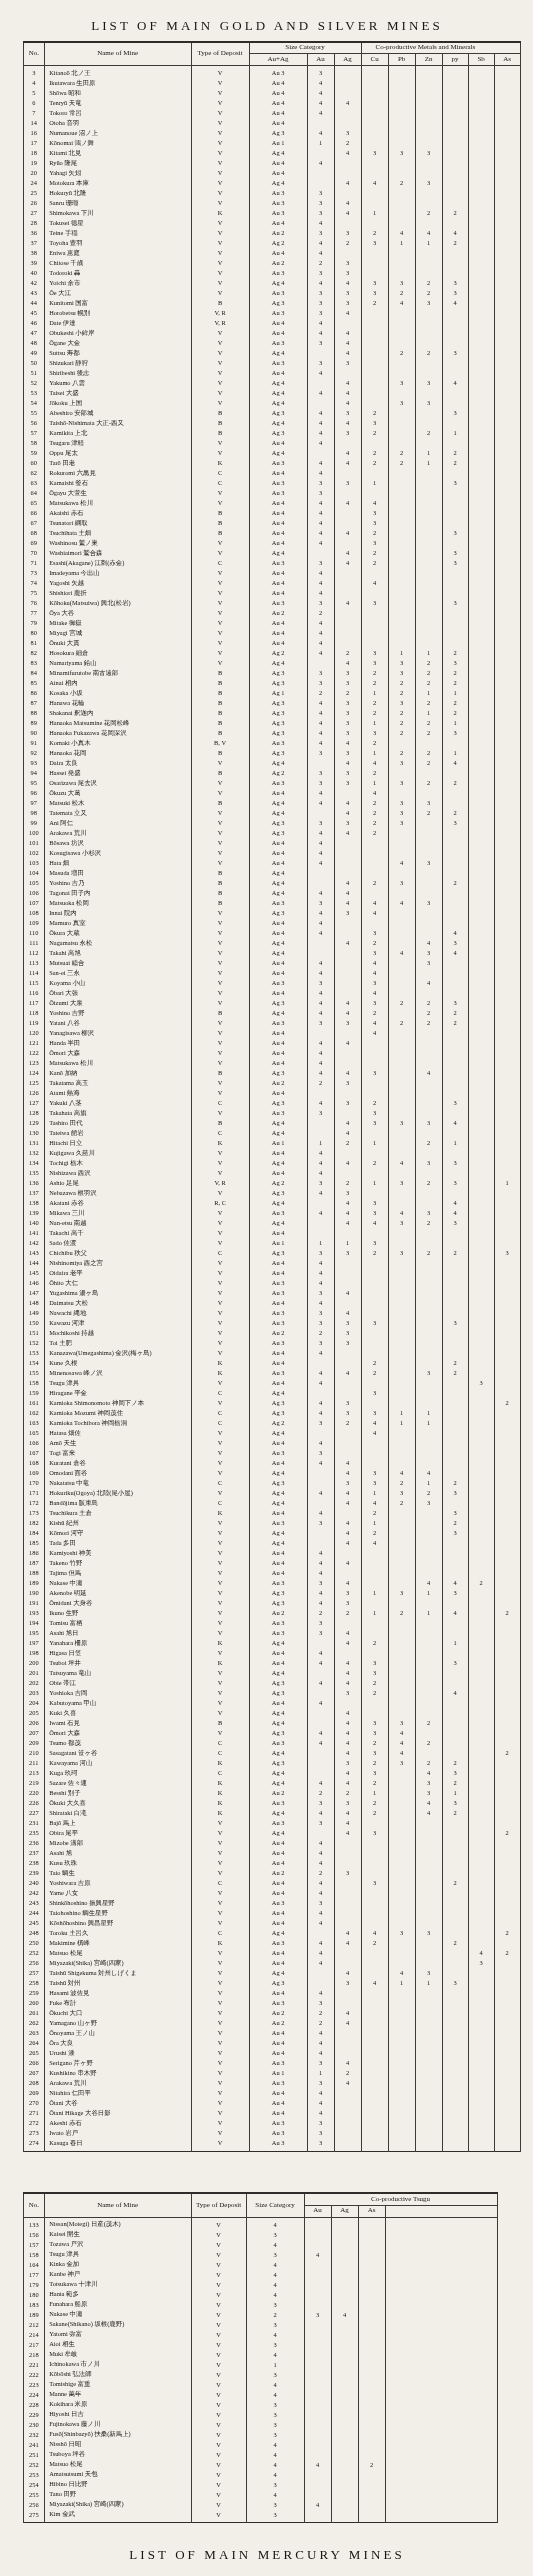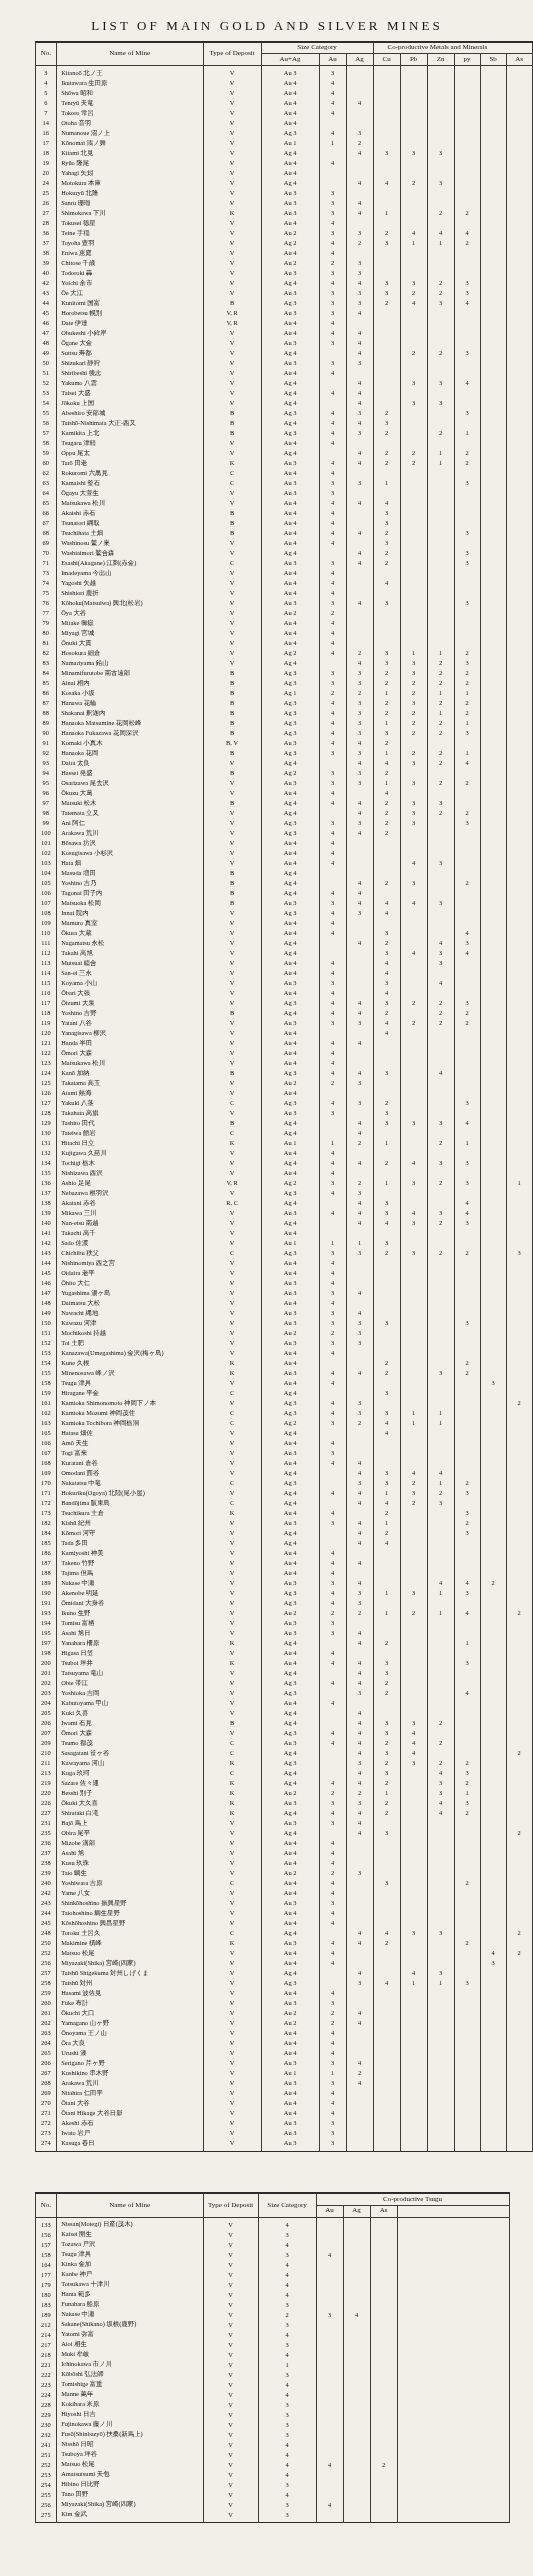--- a/index.html
+++ b/index.html
@@ -7,21 +7,21 @@
     width:534px; background:#f1efe8; color:#171614;
     font-family:"Liberation Serif","DejaVu Serif",serif;
     -webkit-font-smoothing:antialiased;
   }
   .page{width:534px; padding:17.5px 0 18.5px 0; box-sizing:border-box;}
   .section{margin:0;}
   .sec-title{
     text-align:center; font-size:13px; letter-spacing:3.1px;
     font-weight:500; margin:0 0 7.2px 0; white-space:nowrap;
   }
-  .tbl-wrap{margin-left:35px;}
+  .tbl-wrap{margin-left:23px;}
   table{
     border-collapse:collapse; table-layout:fixed;
     border:1px solid #2e2c28; border-top:2.1px double #2e2c28;
     background:transparent;
   }
   th,td{
     border-left:0.5px solid #3c3a35; border-right:0.5px solid #3c3a35;
     padding:0 1px; font-weight:normal; overflow:hidden;
   }
   thead th{
@@ -3337,18 +3337,19 @@
               <td></td>
             </tr>
           </tbody>
       </table>
     </div>
   </div>
 
   <div class="gap-c"></div>
 
   <div class="section">
+    <div class="sec-title">LIST OF MAIN MERCURY MINES</div>
     <div class="gap-d"></div>
 
   </div>
 
 </div>
 
 
 </body></html>

